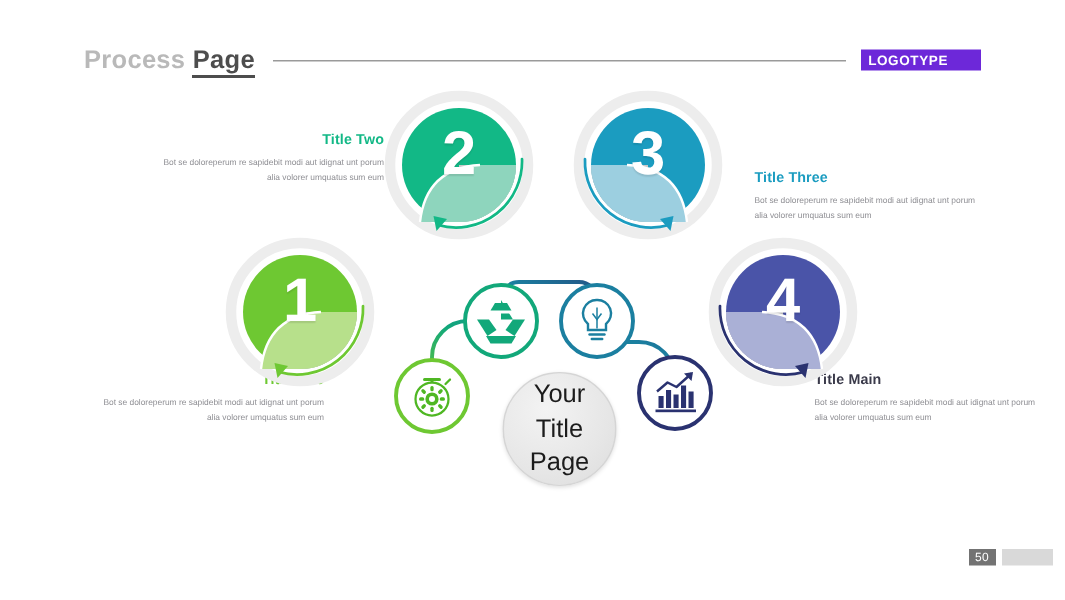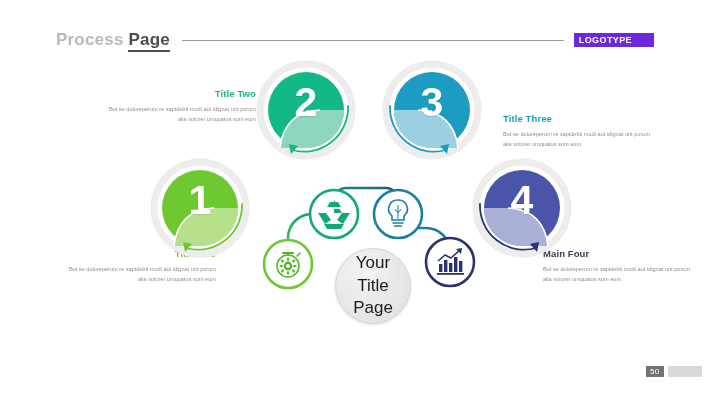--- a/index.html
+++ b/index.html
@@ -91,21 +91,21 @@
     <div class="t-title" style="color: rgb(27, 156, 192);">Title Three</div>
     <div class="t-body">Bot se doloreperum re sapidebit modi aut idignat unt porum alia volorer umquatus sum eum</div>
   </div>
 
   <div class="tblock ta-right" id="blk-one">
     <div class="t-title" style="color: rgb(110, 200, 50);">Title One</div>
     <div class="t-body">Bot se doloreperum re sapidebit modi aut idignat unt porum alia volorer umquatus sum eum</div>
   </div>
 
   <div class="tblock ta-left" id="blk-four">
-    <div class="t-title" style="color: rgb(58, 58, 74);">Main Four</div>
+    <div class="t-title" style="color: rgb(58, 58, 74);">Title Main</div>
     <div class="t-body">Bot se doloreperum re sapidebit modi aut idignat unt porum alia volorer umquatus sum eum</div>
   </div>
 
   <div class="node" id="node1">
     <svg width="96" height="96" viewBox="0 0 96 96">
       <circle cx="48" cy="48" r="46" fill="#ffffff" stroke="#e4e4e4" stroke-width="1"></circle>
       <circle cx="48" cy="48" r="46" fill="none" stroke="#ededed" stroke-width="7"></circle>
       <circle cx="48" cy="48" r="38" fill="#6ec832"></circle>
       <path d="M48 86 A38 38 0 0 0 86 48 L48 48 Z" fill="#c9c9c9"></path>
       <path d="M22 86 Q26 50 62 48 L86 48 A38 38 0 0 1 48 86 Z" fill="#b7e08b"></path>

